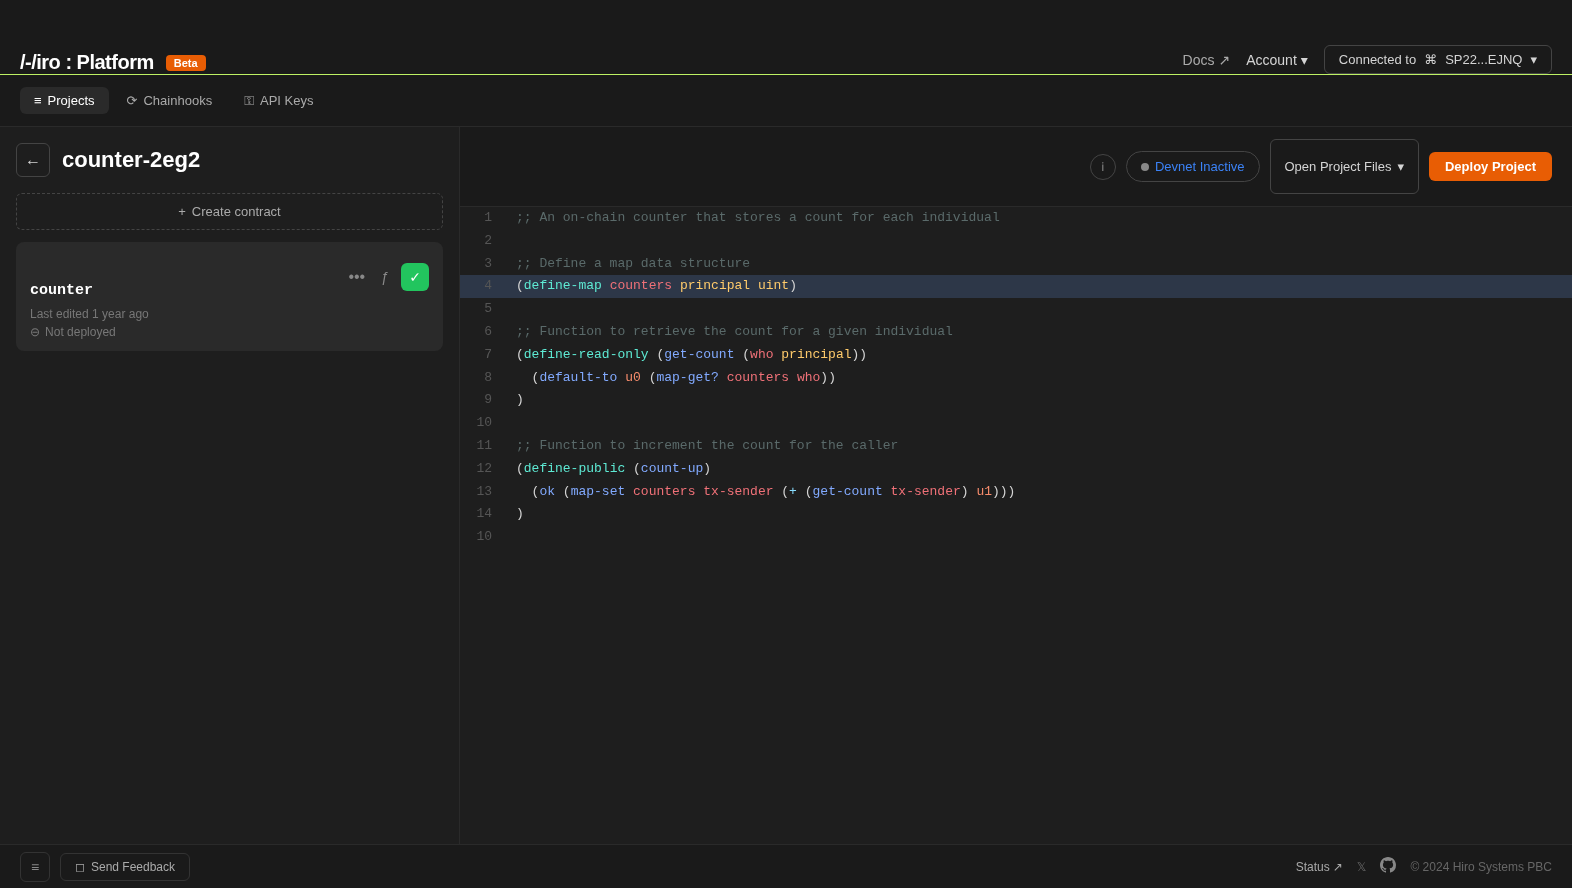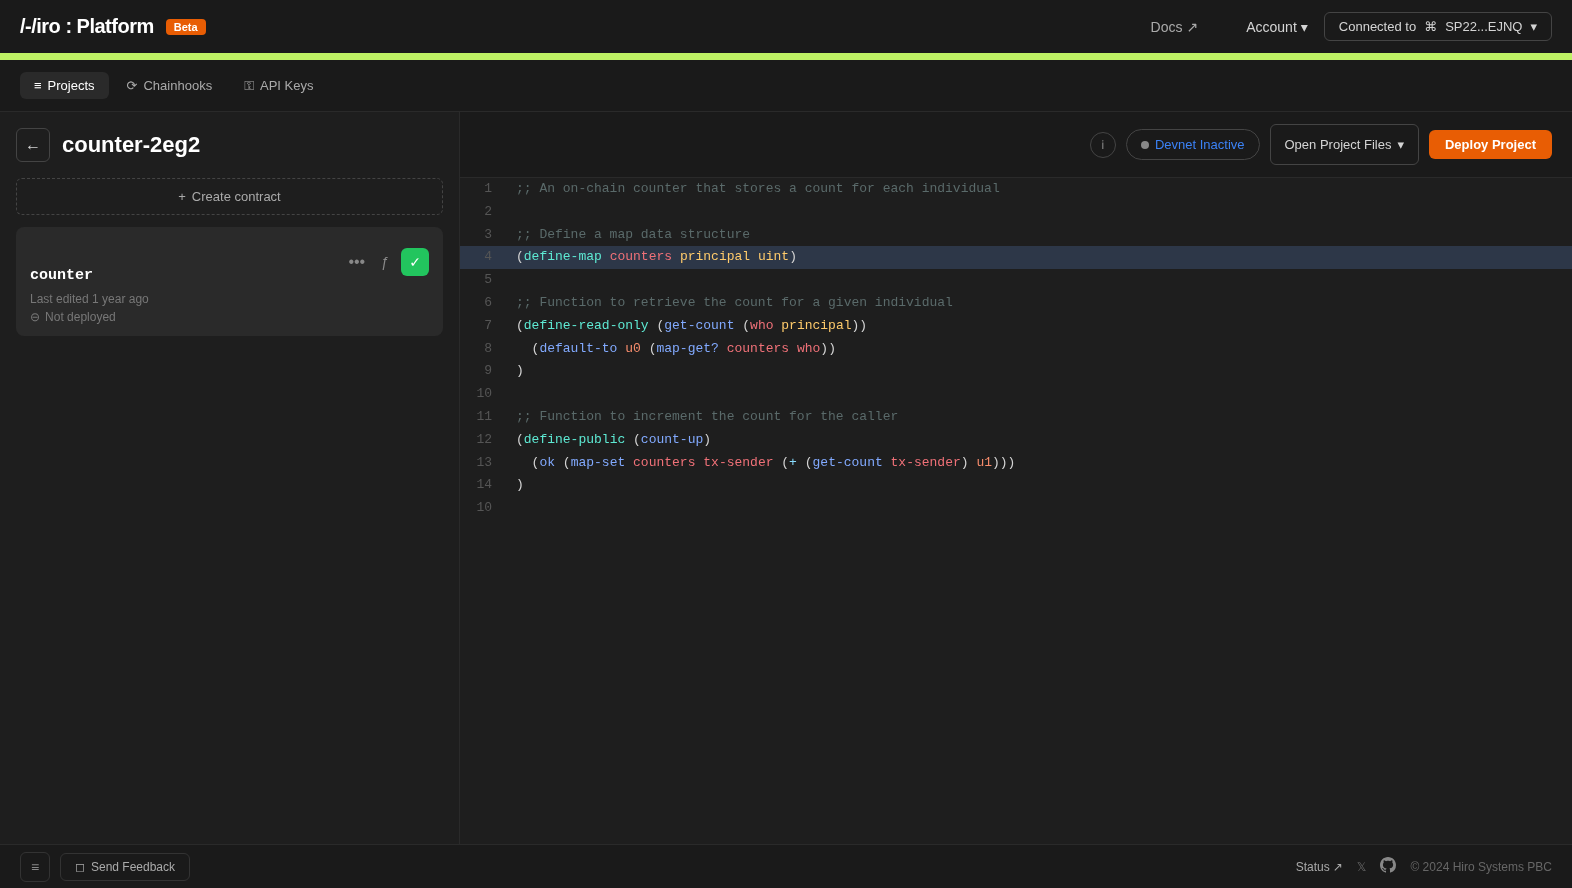--- a/index.html
+++ b/index.html
@@ -10,26 +10,26 @@
       height: 888px;
       width: 1572px;
       overflow: hidden;
       display: flex;
       flex-direction: column;
     }
 
     
     .topnav {
       display: flex;
-      align-items: center;
+      align-items: flex-end;
       justify-content: space-between;
       padding: 0 20px;
-      height: 60px;
+      height: 75px;
       background: #1a1a1a;
-      border-bottom: 7px solid #bef264;
+      border-bottom: 1px solid #bef264;
       flex-shrink: 0;
     }
     .topnav-left {
       display: flex;
       align-items: center;
       gap: 12px;
     }
     .logo {
       font-size: 20px;
       font-weight: 600;
@@ -57,21 +57,20 @@
       align-items: center;
       gap: 4px;
     }
     .nav-account {
       color: #d4d4d4;
       font-size: 14px;
       cursor: pointer;
       display: flex;
       align-items: center;
       gap: 4px;
-      margin-left: 32px;
     }
     .connected-btn {
       background: transparent;
       border: 1px solid #444;
       color: #d4d4d4;
       padding: 6px 14px;
       border-radius: 6px;
       font-size: 13px;
       cursor: pointer;
       display: flex;
@@ -157,21 +156,21 @@
     .devnet-dot {
       width: 8px;
       height: 8px;
       border-radius: 50%;
       background: #888;
     }
     .open-project-btn {
       display: flex;
       align-items: center;
       gap: 6px;
-      padding: 12px 14px;
+      padding: 19px 14px;
       border: 1px solid #444;
       border-radius: 6px;
       background: transparent;
       color: #d4d4d4;
       font-size: 13px;
       cursor: pointer;
     }
     .deploy-btn {
       padding: 7px 16px;
       border-radius: 6px;

